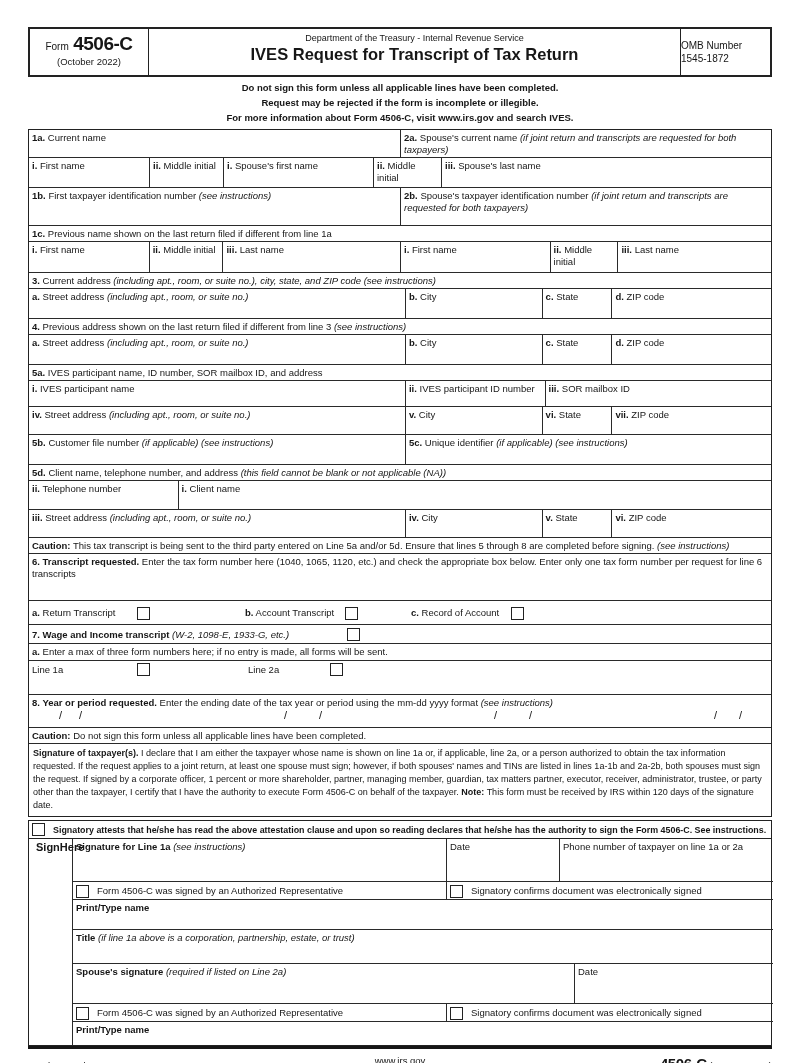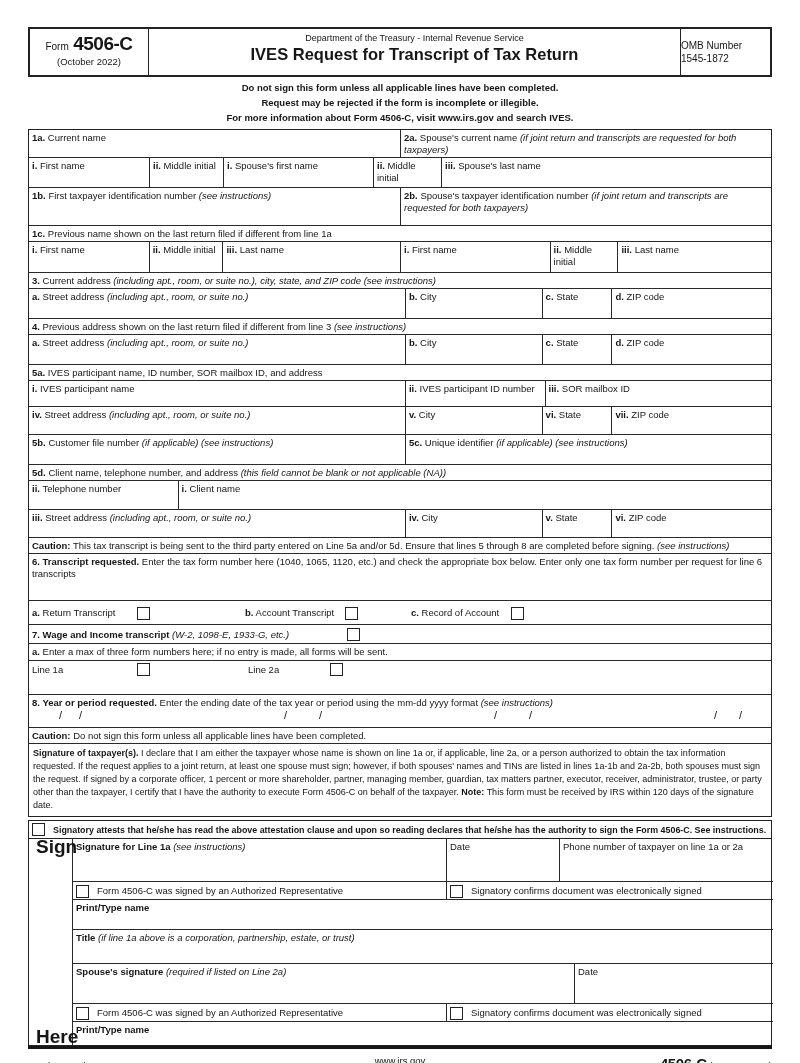--- a/index.html
+++ b/index.html
@@ -28,21 +28,21 @@
   .cb{display:inline-block;width:13px;height:13px;min-width:13px;border:1.5px solid #222;background:#fff;vertical-align:middle}
   .inl{display:flex;align-items:center}
   
   .slashline{position:relative;height:15px;margin-top:2px}
   .sl{position:absolute;top:-2px;font-size:11px}
   
   .sigpara{font-size:9px;line-height:13px;padding:3px 4px 4px}
   .attest{display:flex;align-items:center;border:1.5px solid #222;margin-top:3px;min-height:18px;padding:2px 3px}
   .attest .txt{font-weight:bold;font-size:8.9px;margin-left:8px}
   .sigtbl{display:flex;border:1.5px solid #222;border-top:none}
-  .signcol{width:44px;display:flex;flex-direction:column;justify-content:space-between;padding-left:7px;font-weight:bold;font-size:19px;line-height:16px;border-right:1px solid #2a2a2a}
+  .signcol{width:44px;display:flex;flex-direction:row;justify-content:space-between;padding-left:7px;font-weight:bold;font-size:11px;line-height:16px;border-right:1px solid #2a2a2a}
   .sigmain{flex:1}
   
   .botrule{border-top:3px solid #161616;margin-top:0}
   .footer{position:relative;display:flex;justify-content:space-between;align-items:baseline;font-size:9.5px;padding-top:6px}
   .footer .site{position:absolute;left:50%;transform:translateX(-50%)}
   .footer .fnum{font-size:15px;font-weight:bold;letter-spacing:-.4px}
 </style>
 </head>
 <body>
 

